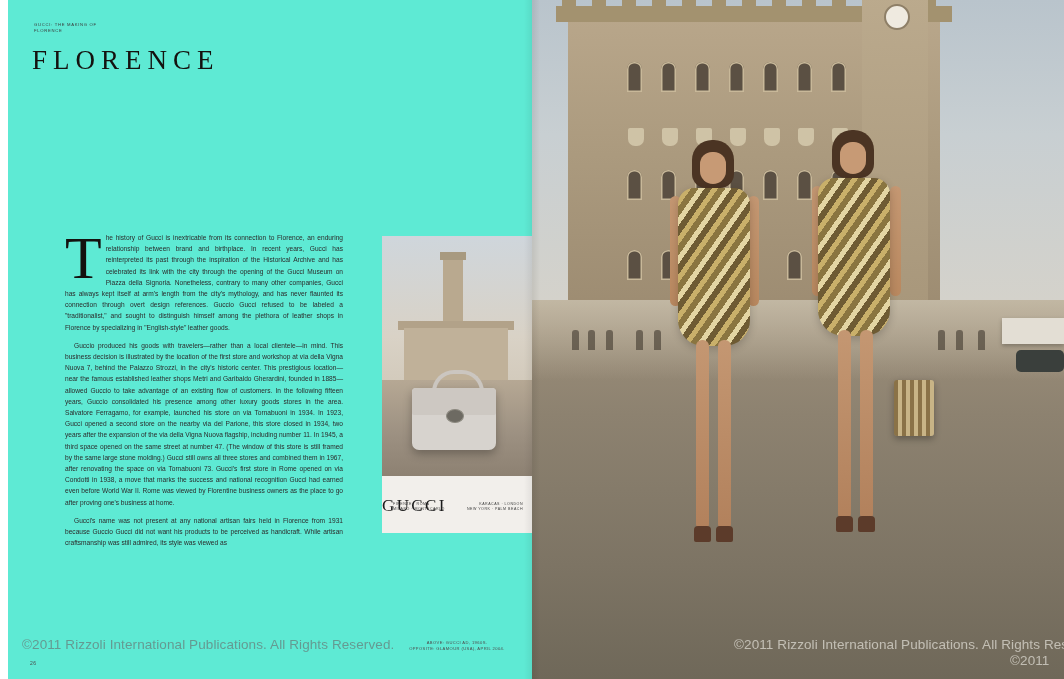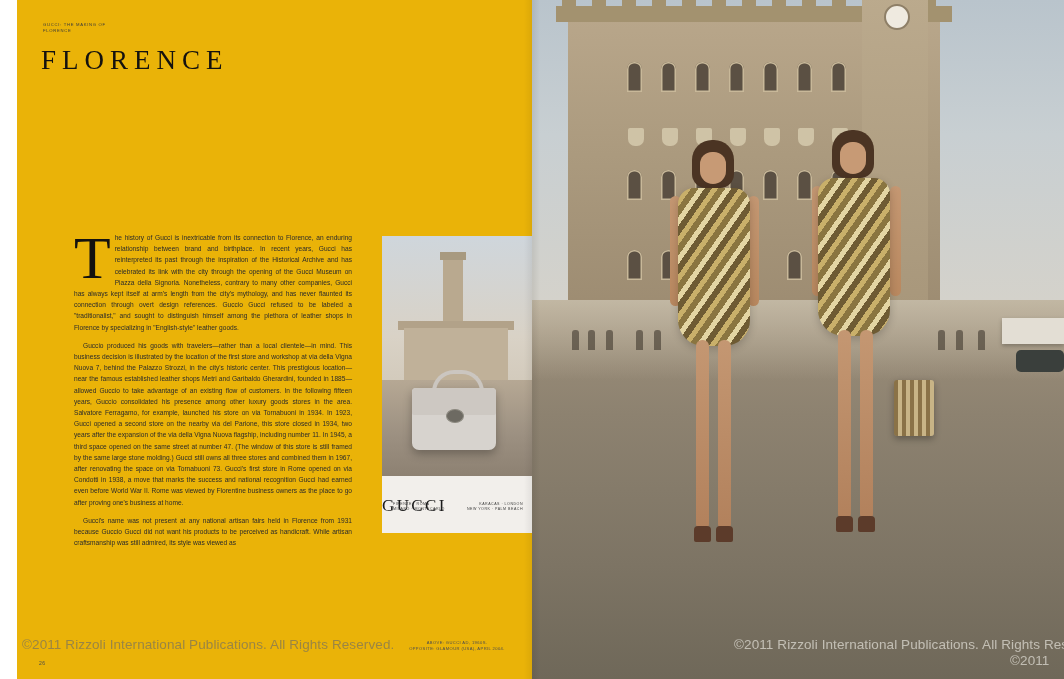--- a/index.html
+++ b/index.html
@@ -16,25 +16,25 @@
   .spread {
     position: relative;
     width: 1064px;
     height: 679px;
     background: #ffffff;
   }
 
   
   .left-page {
     position: absolute;
-    left: 17px;
+    left: 8px;
     top: 0;
     width: 532px;
     height: 679px;
-    background: #eab308;
+    background: #5eead4;
     overflow: hidden;
   }
   .running-head {
     position: absolute;
     left: 26px;
     top: 22px;
     font-size: 4.2px;
     letter-spacing: 0.7px;
     line-height: 6px;
     color: #3a3a3a;

